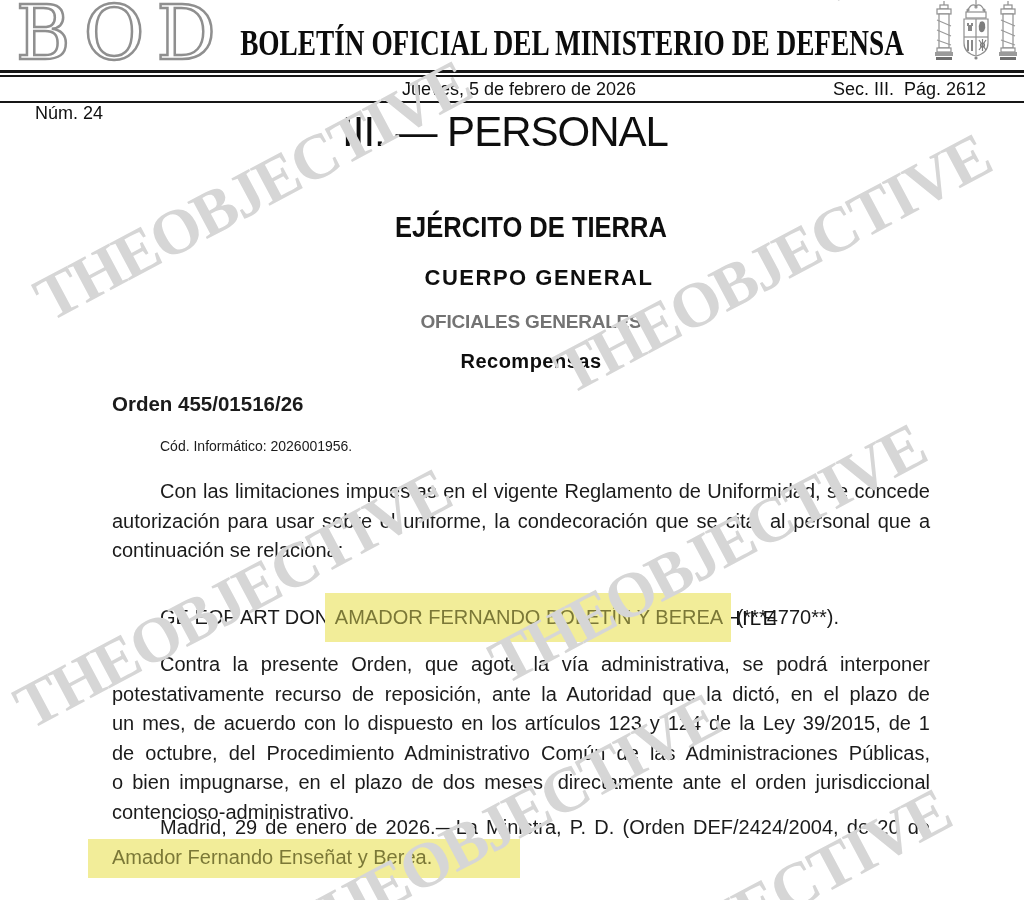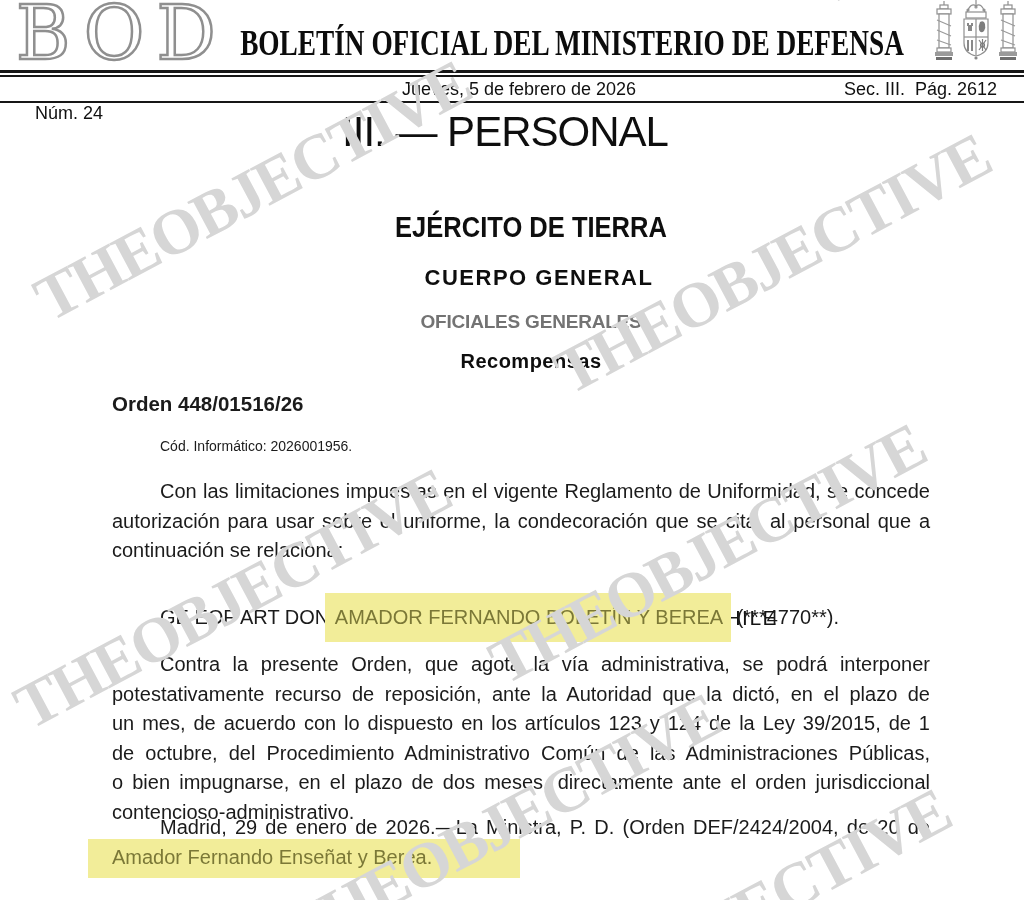--- a/index.html
+++ b/index.html
@@ -44,21 +44,21 @@
     transform-origin:50% 50%;
     white-space:nowrap;
   }
   .arms{position:absolute;left:933px;top:0;}
   .rule-a{position:absolute;left:0;top:70px;width:1024px;height:3px;background:#161616;}
   .rule-b{position:absolute;left:0;top:75px;width:1024px;height:2px;background:#161616;}
   .rule-c{position:absolute;left:0;top:101px;width:1024px;height:2px;background:#161616;}
   .meta-row{position:absolute;left:0;top:79px;width:1024px;height:20px;font-size:18px;color:#101010;}
   .meta-issue{position:absolute;left:35px;top:0;margin-top:24px;}
   .meta-date{position:absolute;left:50%;top:0;transform:translateX(-47%);}
-  .meta-sec{position:absolute;right:27px;top:0;white-space:pre;}
+  .meta-sec{position:absolute;right:38px;top:0;white-space:pre;}
   
   .h-section{
     position:absolute;left:0;top:109px;width:1010px;text-align:center;
     font-size:42px;line-height:46px;font-weight:400;letter-spacing:-1px;color:#0e0e0e;
   }
   .h-army{
     position:absolute;left:531px;top:211px;white-space:nowrap;
     transform:translateX(-50%) scaleX(0.88);transform-origin:50% 50%;
     font-size:29px;font-weight:700;color:#0e0e0e;
   }
@@ -164,21 +164,21 @@
   <div class="rule-c"></div>
 </header>
 
 <main>
   <div class="h-section">III. — PERSONAL</div>
   <div class="h-army">EJÉRCITO DE TIERRA</div>
   <div class="h-corps">CUERPO GENERAL</div>
   <div class="h-rank">OFICIALES GENERALES</div>
   <div class="h-subject">Recompensas</div>
 
-  <div class="order-number">Orden 448/01516/26</div>
+  <div class="order-number">Orden 455/01516/26</div>
   <div class="cod-line">Cód. Informático: 2026001956.</div>
 
   <div class="para p-intro">
       <div class="pline ind just">Con las limitaciones impuestas en el vigente Reglamento de Uniformidad, se concede</div>
       <div class="pline just">autorización para usar sobre el uniforme, la condecoración que se cita, al personal que a</div>
       <div class="pline">continuación se relaciona:</div>
     </div>
 
   <div class="award-title">CRUZ VICTORIA REPÚBLICA DE CHILE</div>
 

